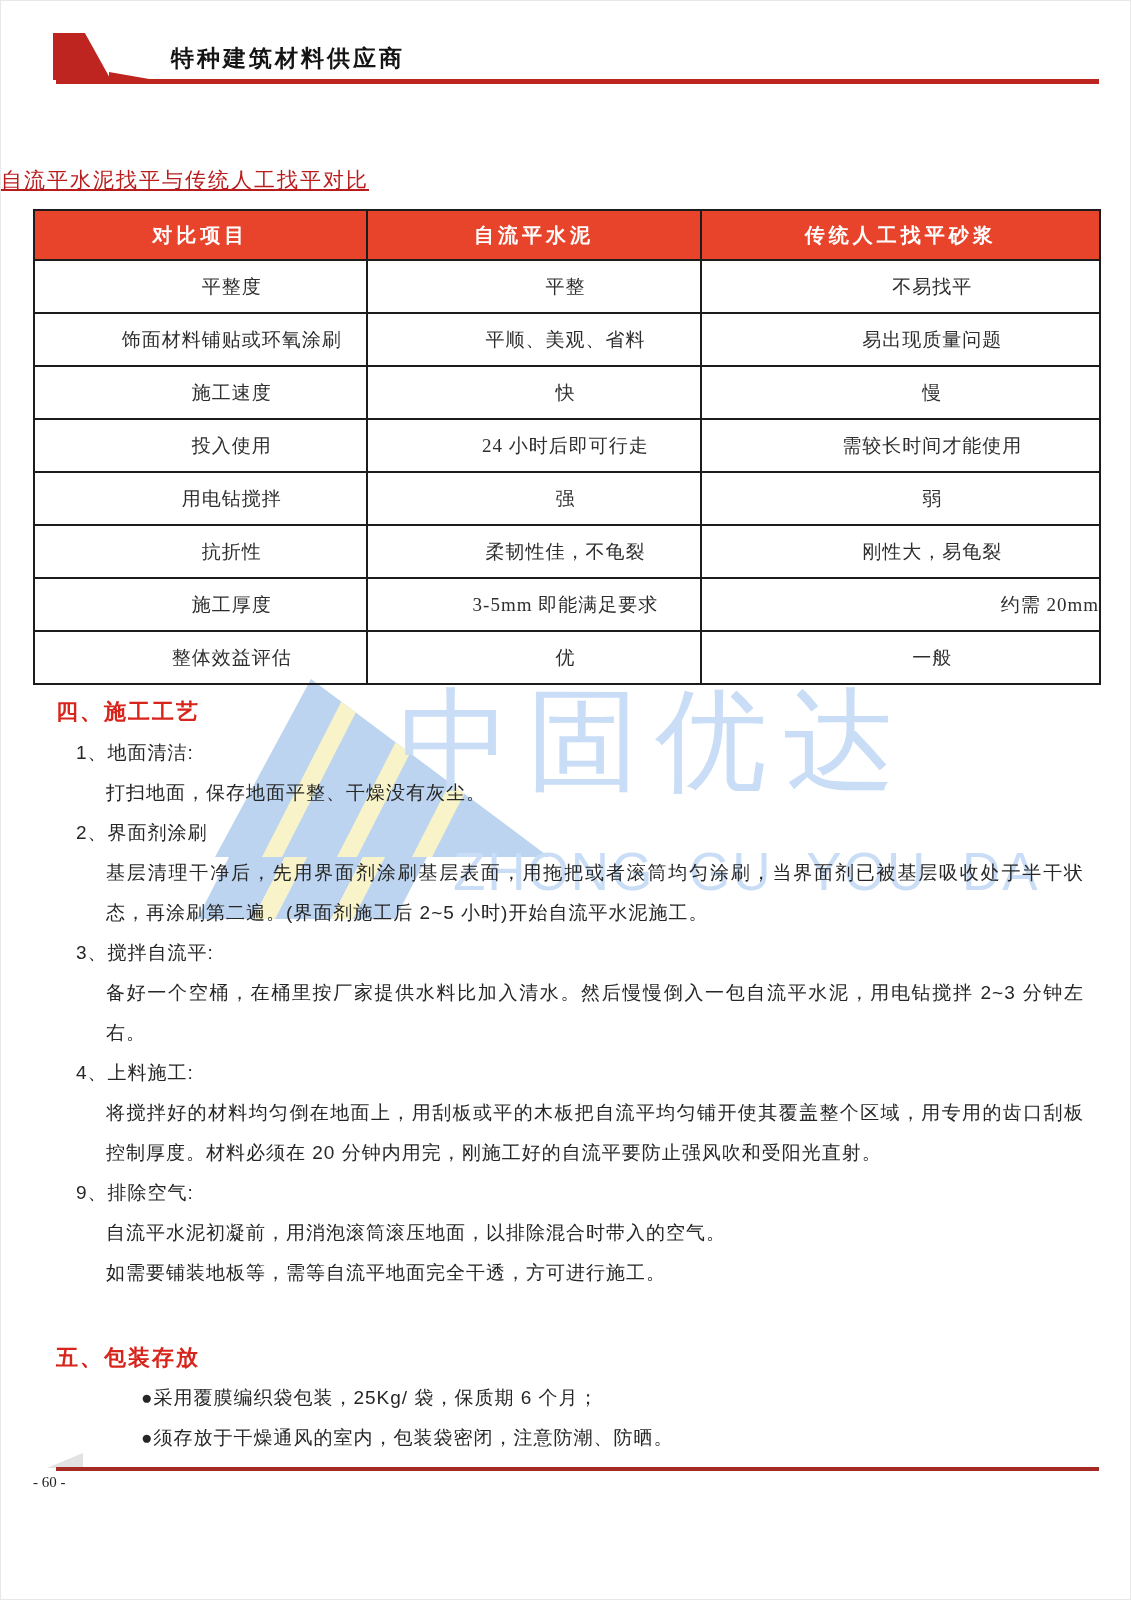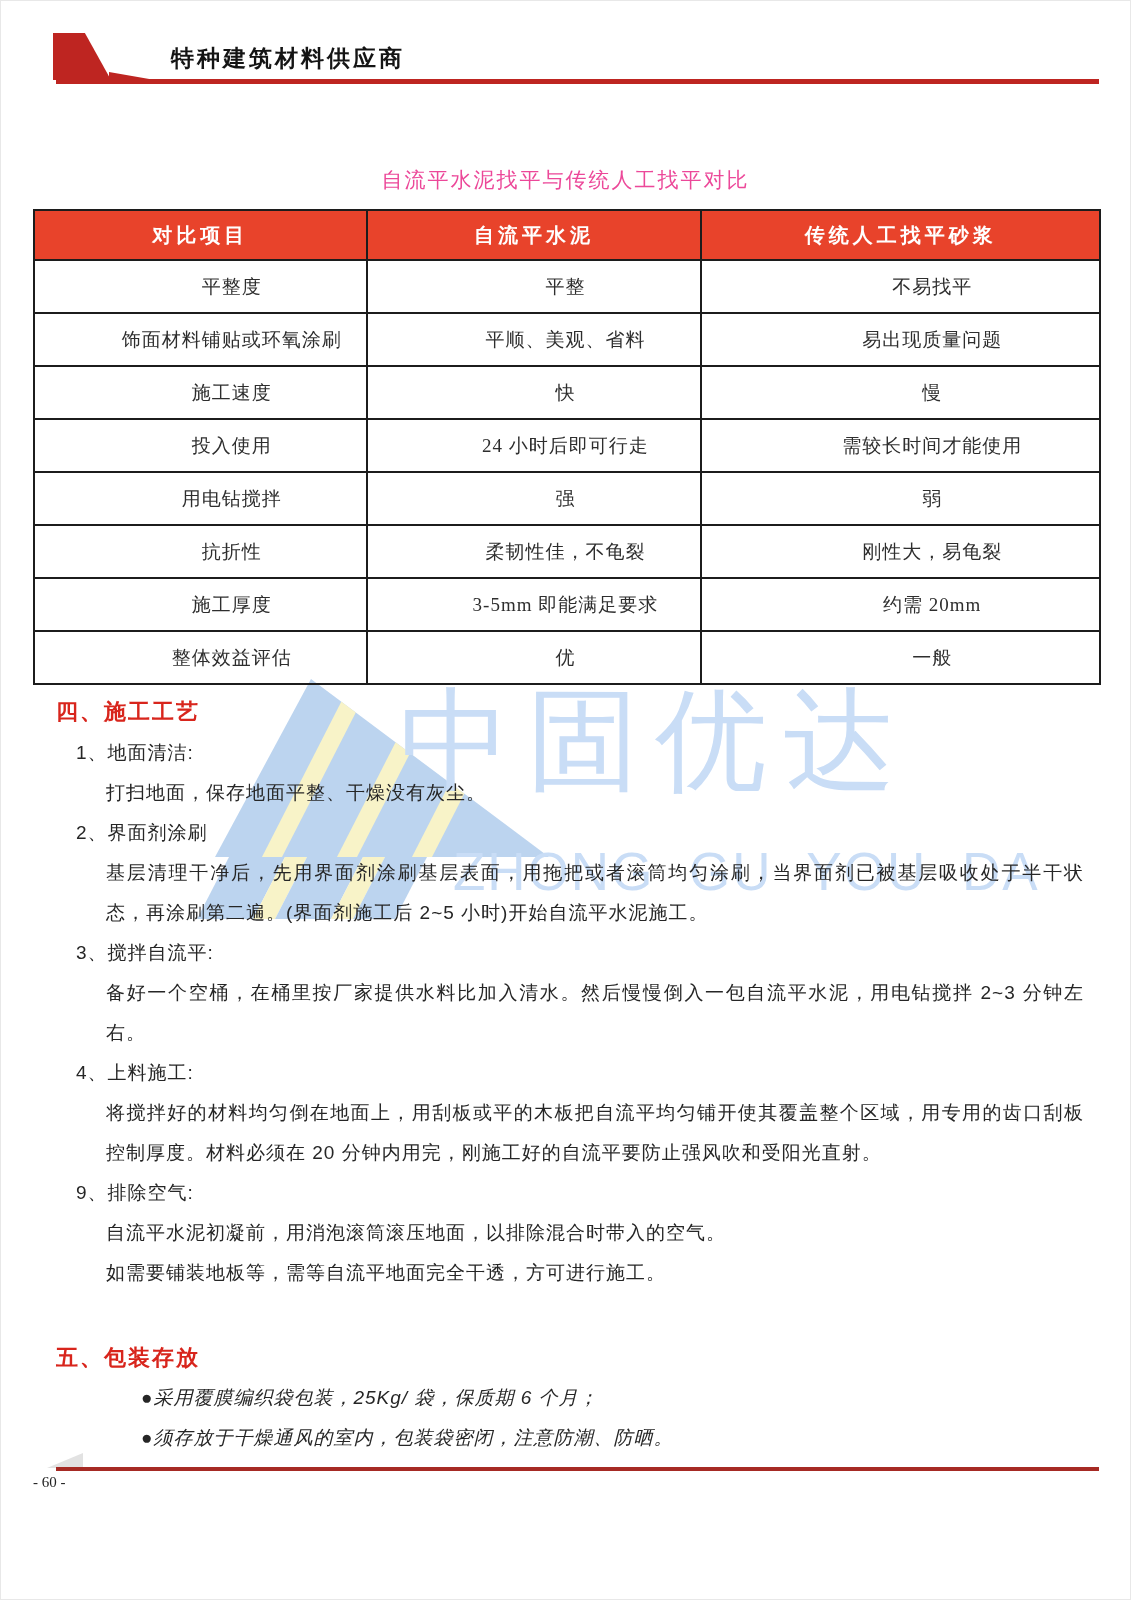--- a/index.html
+++ b/index.html
@@ -24,40 +24,40 @@
   .watermark{ position:absolute; inset:0; z-index:0; }
   .wm-logo{ position:absolute; left:196px; top:678px; width:356px; height:250px; }
   .wm-cn{ position:absolute; left:398px; top:680px; font-size:112px; line-height:1.08;
     color:#C9DDF6; letter-spacing:16px; white-space:nowrap; }
   .wm-en{ position:absolute; left:452px; top:842px; font-size:53px; line-height:1.1;
     color:#C9DDF6; letter-spacing:2px; word-spacing:18px; white-space:nowrap; }
 
   .fg{ position:relative; z-index:1; }
 
   
-  .tbl-title{ position:absolute; left:0; top:165px; width:100%; text-align:center;
-    font-size:21px; color:#ec4899; letter-spacing:2px; }
+  .tbl-title{ position:absolute; left:0; top:165px; width:100%; 
+    font-size:21px; color:#b91c1c; letter-spacing:2px;text-decoration:underline; }
   table.cmp{ position:absolute; left:32px; top:208px; width:1068px;
     border-collapse:collapse; table-layout:fixed; background:transparent; }
   table.cmp th{ height:50px; background:#E8432B; color:#ffffff; font-weight:bold;
     font-size:20px; letter-spacing:4px; border:2px solid #1c1c1c; text-align:center; }
   table.cmp td{ height:53px; border:2px solid #1c1c1c; text-align:center;
     font-family:"Liberation Serif","DejaVu Serif",serif; font-size:19px; color:#2e2e2e;
     padding-left:63px; letter-spacing:1px; }
-  table.cmp td.left-cell{ text-align:center; }
+  table.cmp td.left-cell{ text-align:right; }
 
   
   .content{ position:absolute; left:0; top:696px; width:1131px; }
   .sec{ margin:0 0 6px 55px; color:#D8251C; font-size:22px; font-weight:bold;
     letter-spacing:2px; }
   .item-label{ margin-left:75px; line-height:40px; font-size:19px; letter-spacing:1px; }
   .para{ margin:0 48px 0 105px; line-height:40px; font-size:19px; text-align:justify;
     letter-spacing:1px; }
   .sec2{ margin-top:50px; }
-  .bullet{ margin:10px 48px 0 140px; line-height:30px; font-size:19px; letter-spacing:1px;font-style:italic; }
+  .bullet{ margin:10px 48px 0 140px; line-height:30px; font-size:19px; letter-spacing:1px; }
 
   
   .ftr-shape{ position:absolute; left:46px; top:1452px; width:36px; height:15px;
     background:#e2e2e2; clip-path:polygon(100% 0,100% 100%,0 100%); }
   .ftr-rule{ position:absolute; left:55px; top:1466px; width:1043px; height:4px; background:#A62A24; }
   .page-num{ position:absolute; left:0; top:1473px; width:100%; 
     font-family:"Liberation Serif","DejaVu Serif",serif; font-size:15px; color:#222;padding-left:32px; }
 </style>
 </head>
 <body>

